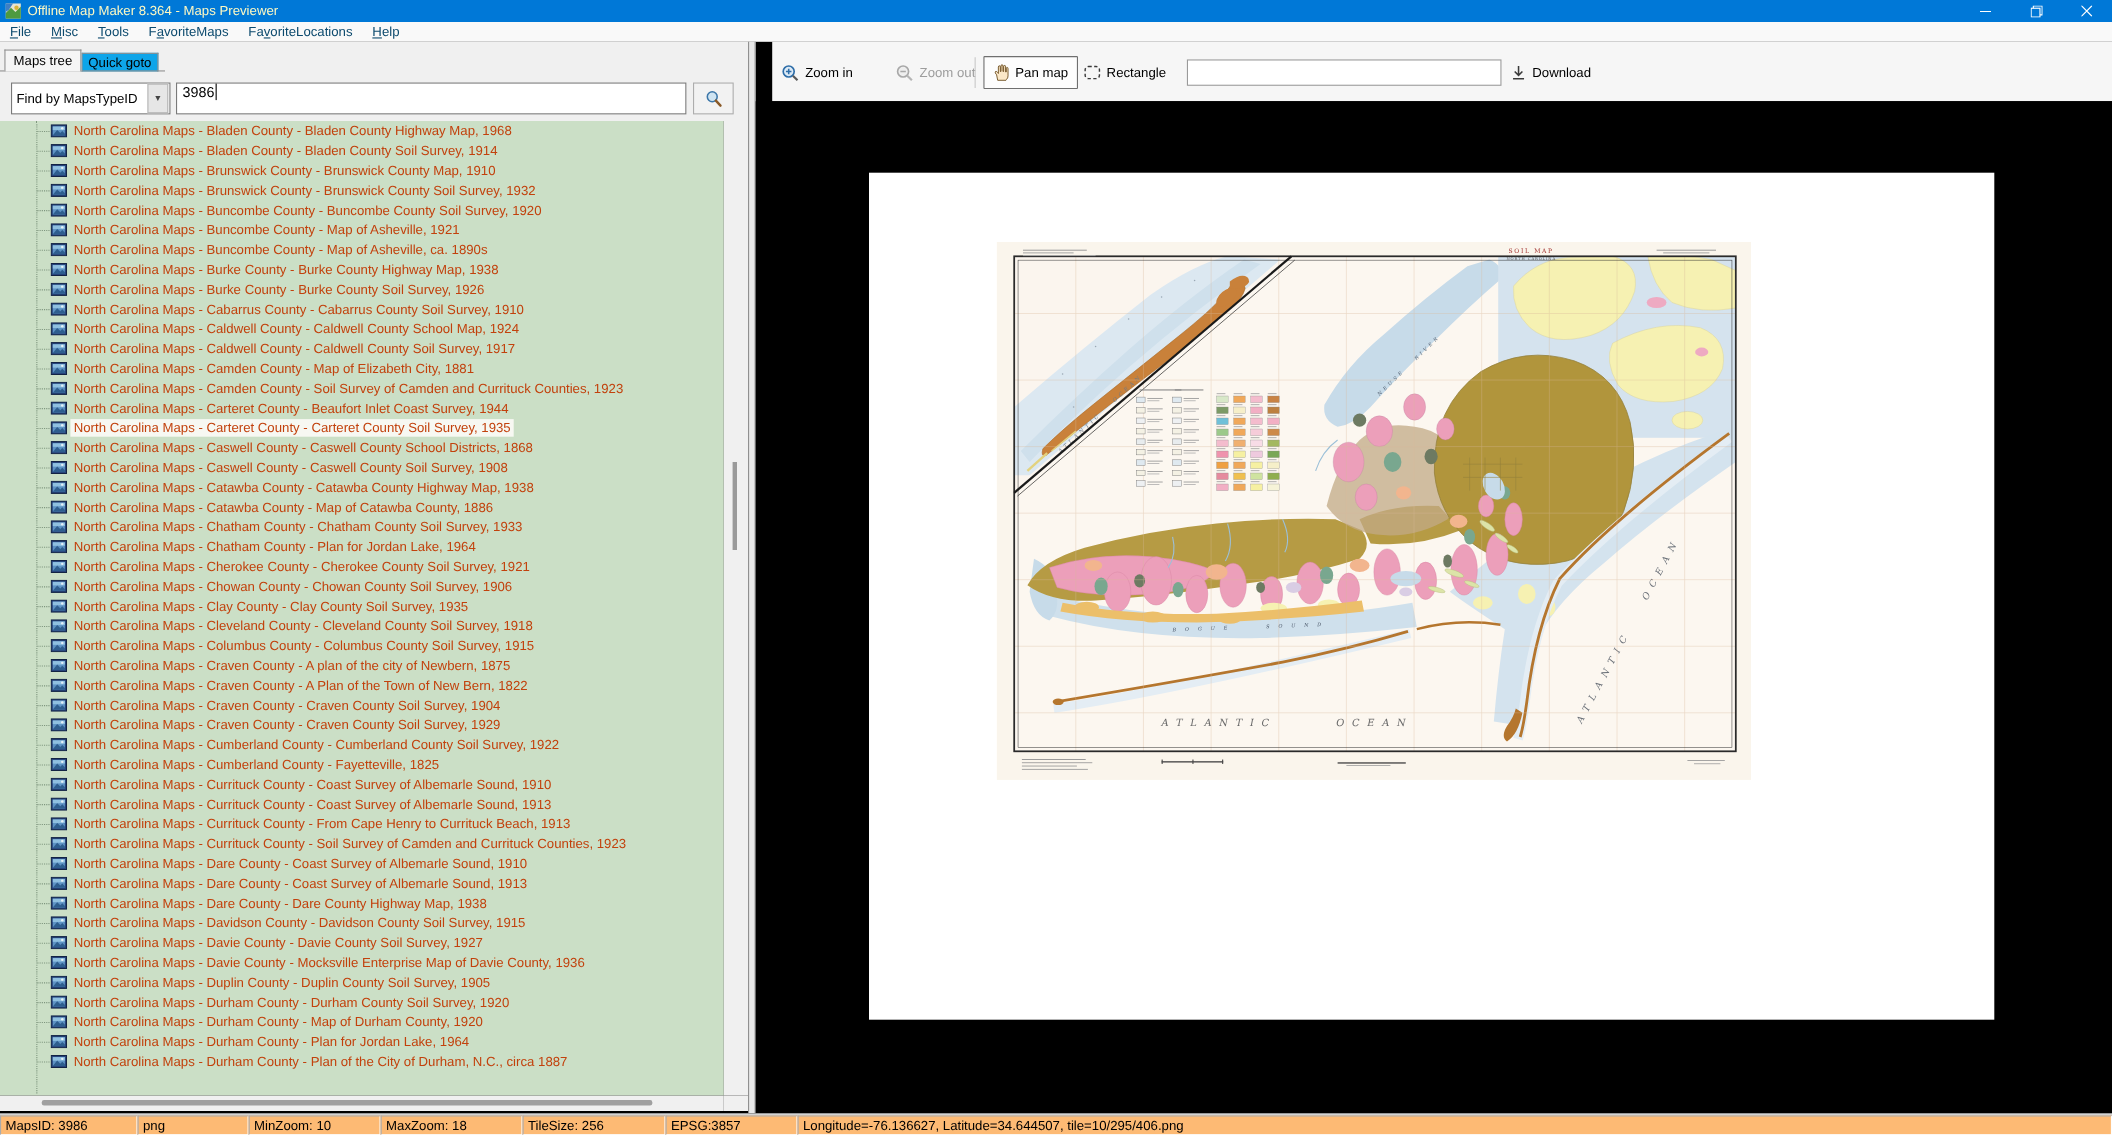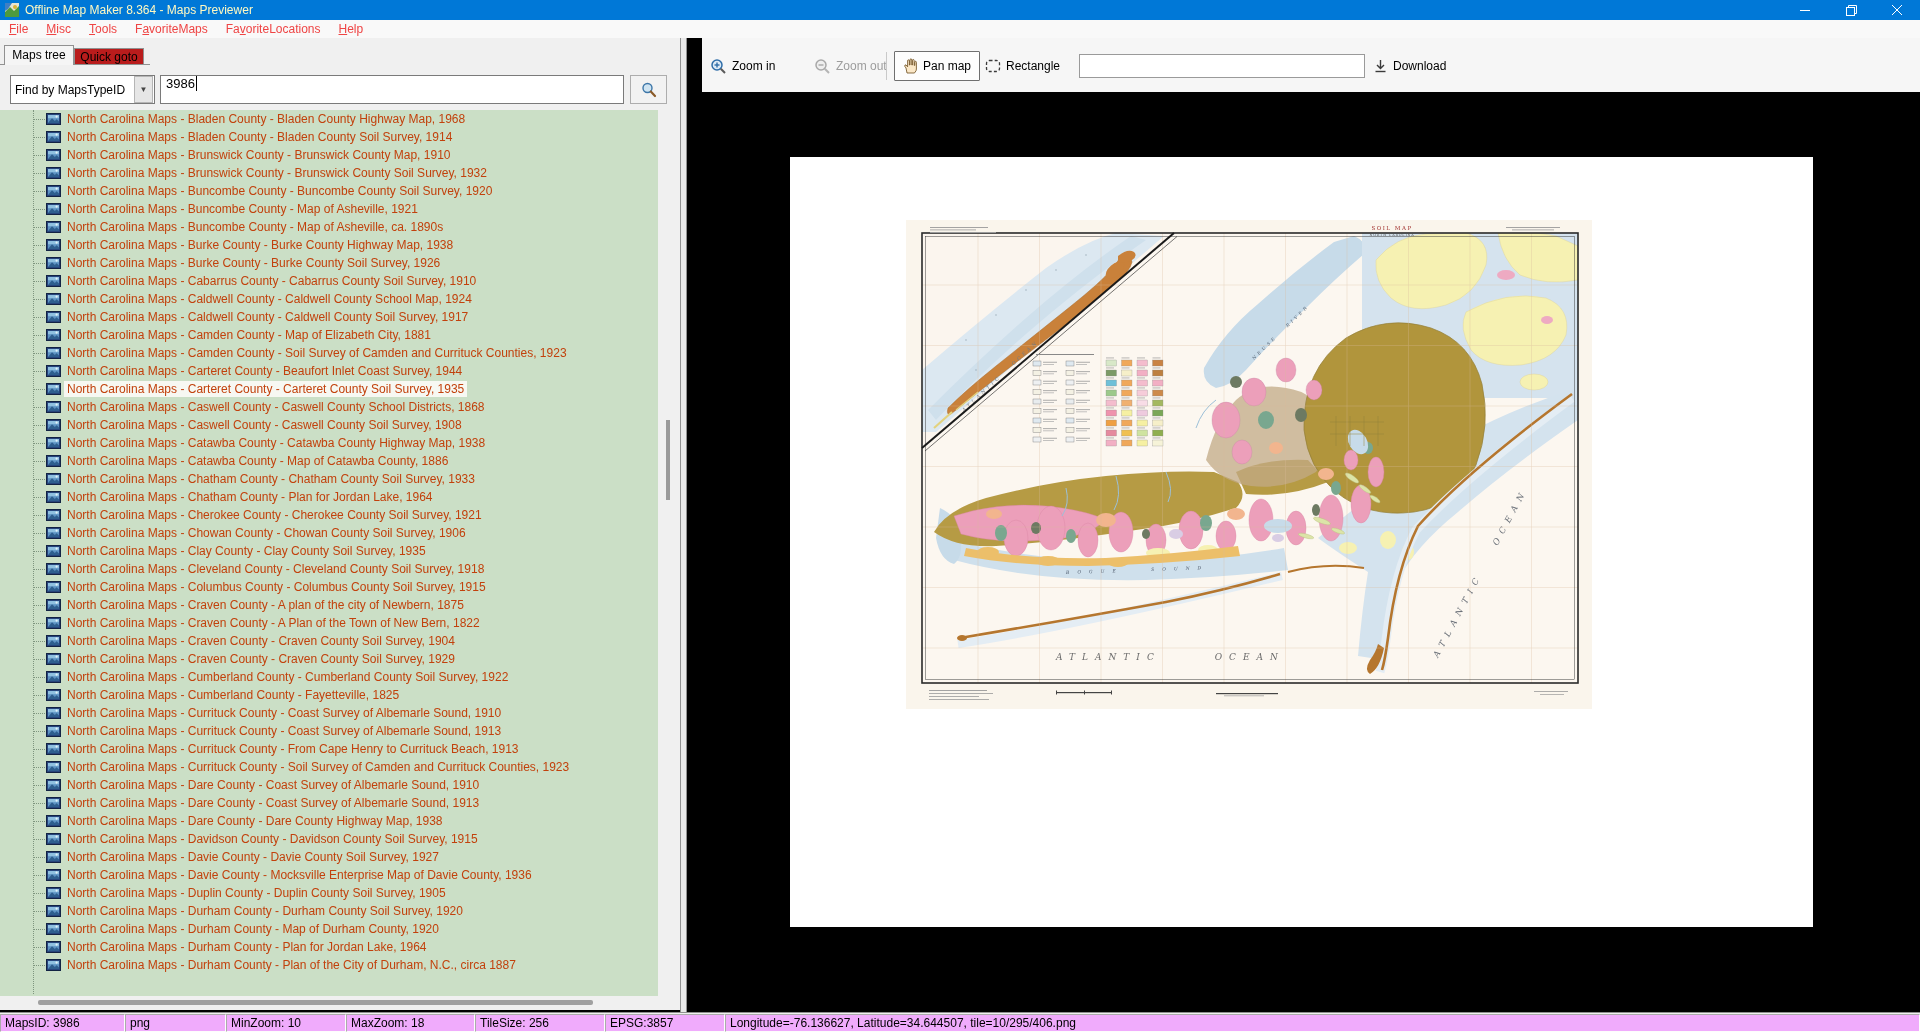--- a/index.html
+++ b/index.html
@@ -7,26 +7,26 @@
        background:#000;font-family:"Liberation Sans",sans-serif;-webkit-font-smoothing:antialiased}
   .abs{position:absolute}
   
   #titlebar{left:0;top:0;width:1920px;height:20px;background:#0078d7;color:#fef9c3;display:flex;align-items:center}
   #titlebar .ttl{font-size:12px;margin-left:6px}
   #appicon{width:14px;height:14px;margin-left:5px;flex:none}
   #wincontrols{position:absolute;right:0;top:0;height:20px;display:flex}
   .winbtn{width:46px;height:20px;display:flex;align-items:center;justify-content:center}
   
   #menubar{left:0;top:20px;width:1920px;height:18px;background:#f9f9f9;display:flex;align-items:center}
-  .menuitem{font-size:12px;color:#ef4444;padding:0 9px;height:18px;line-height:18px}
+  .menuitem{font-size:12px;color:#0c4a6e;padding:0 9px;height:18px;line-height:18px}
   .menuitem u{text-decoration:underline}
   
   #lefttop{left:0;top:38px;width:680px;height:72px;background:#f0f0f0}
   .tab{position:absolute;font-size:12px;text-align:center;border:1px solid #919191;border-bottom:none;
-       background:#b91c1c;box-sizing:border-box}
+       background:#0ea5e9;box-sizing:border-box}
   #tab-maps{left:4px;top:7px;width:70px;height:20px;line-height:19px;background:#f5f5f5;z-index:2}
   #tab-quick{left:74px;top:10px;width:70px;height:17px;line-height:16px}
   #tabline{position:absolute;left:0;top:26px;width:150px;height:1px;background:#919191}
   #filter-select{position:absolute;left:10px;top:37px;width:145px;height:29px;background:#fff;
       border:1px solid #7a7a7a;box-sizing:border-box;font-size:12px;display:flex;align-items:center}
   #filter-select .val{margin-left:4px;flex:1}
   #filter-select .dd{width:17px;height:25px;margin:1px;background:#e6e6e6;border:1px solid #b5b5b5;
       display:flex;align-items:center;justify-content:center;font-size:8px;color:#444}
   #search-input{position:absolute;left:160px;top:37px;width:464px;height:29px;background:#fff;
       border:1px solid #7a7a7a;box-sizing:border-box;font-size:13px;display:flex;align-items:flex-start}
@@ -57,21 +57,21 @@
   .tbtn.disabled{color:#9d9d9d}
   #btn-pan{border:1px solid #6f6f6f;background:#fdfdfd;box-sizing:border-box;padding:10px 8px;border-radius:1px}
   #tsep{position:absolute;left:184px;top:14px;width:1px;height:28px;background:#c9c9c9}
   #tb-input{position:absolute;left:377px;top:16px;width:286px;height:24px;background:#fff;border:1px solid #9a9a9a;box-sizing:border-box}
   #maparea{left:687px;top:92px;width:1233px;height:920px;background:#000}
   #page{position:absolute;left:103px;top:65px;width:1023px;height:770px;background:#fff}
   #sheet{position:absolute;left:116px;top:63px}
   
   #statusbar{left:0;top:1012px;width:1920px;height:20px;background:#f0f0f0;display:flex;border-top:1px solid #8f8f8f}
   .scell{height:18px;margin-top:1px;box-sizing:border-box;border:1px solid;border-color:#ababab #fdfdfd #fdfdfd #ababab;
-         background:#f0abfc;font-size:12px;line-height:16px;padding-left:4px;white-space:nowrap;overflow:hidden}
+         background:#fdba74;font-size:12px;line-height:16px;padding-left:4px;white-space:nowrap;overflow:hidden}
   .scell.last{flex:1}
   svg text{user-select:none}
 </style>
 </head>
 <body>
 
 <div id="titlebar" class="abs">
   <svg id="appicon" viewBox="0 0 14 14">
     <rect x="0" y="0" width="14" height="14" fill="#e8e4d2"></rect>
     <path d="M0,9 L5,4 L9,8 L14,3 L14,14 L0,14 Z" fill="#4e9a3f"></path>

